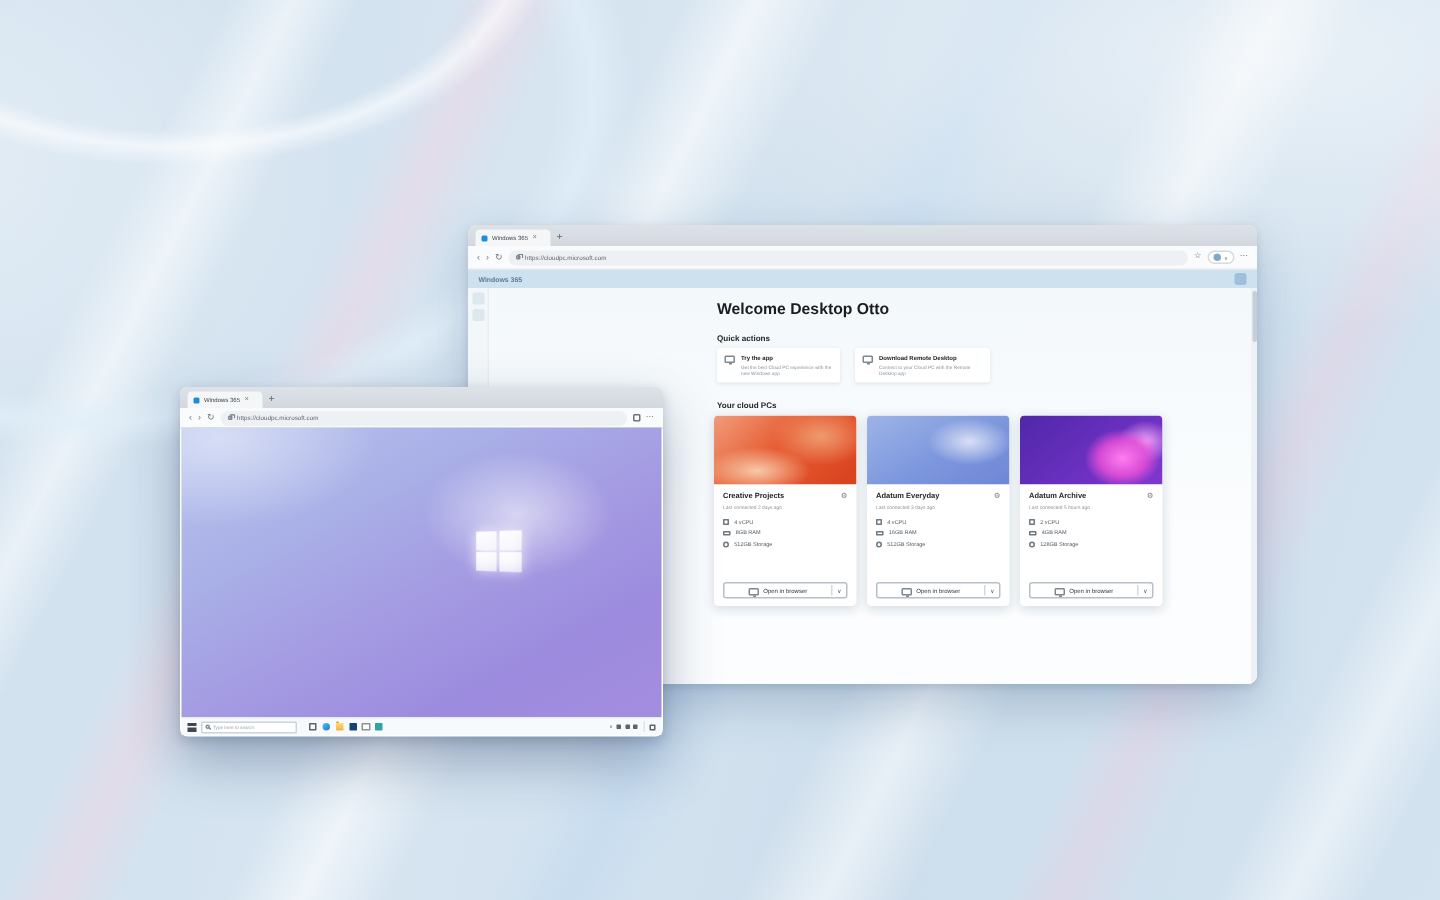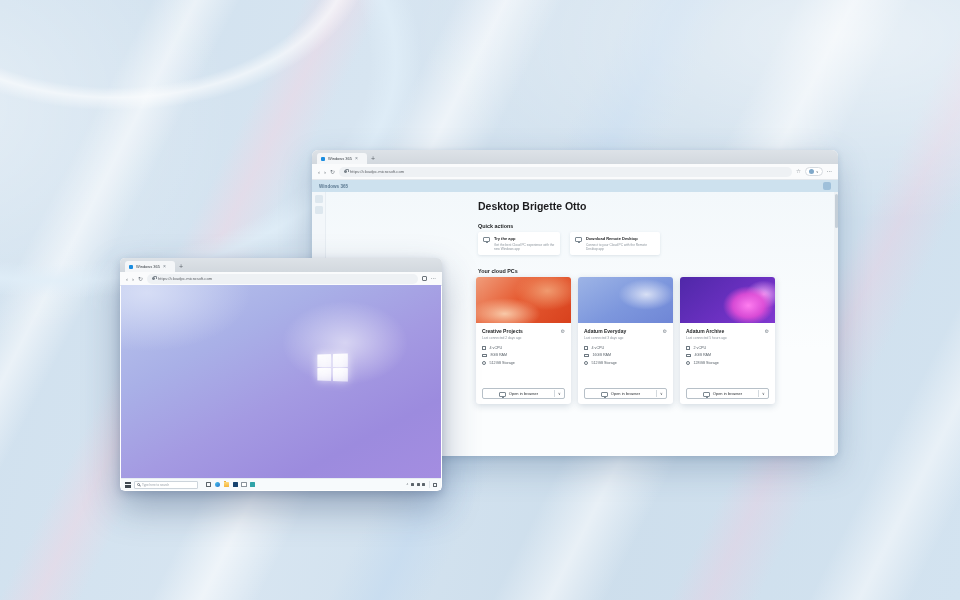--- a/index.html
+++ b/index.html
@@ -186,21 +186,21 @@
   <div class="appheader">
     <span class="appheader-title">Windows 365</span>
     <span class="appheader-avatar"></span>
   </div>
   <div class="portal-body">
     <div class="navrail">
       <div class="rail-ic"></div>
       <div class="rail-ic"></div>
     </div>
     <div class="content">
-      <div class="welcome">Desktop Brigette Otto</div>
+      <div class="welcome">Welcome Desktop Otto</div>
 
       <div class="qa-heading">Quick actions</div>
       <div class="qa-row">
         <div class="qa-card">
           <span class="mon-ic"></span>
           <div>
             <div class="qa-title">Try the app</div>
             <div class="qa-desc">Get the best Cloud PC experience with the new Windows app</div>
           </div>
         </div>

